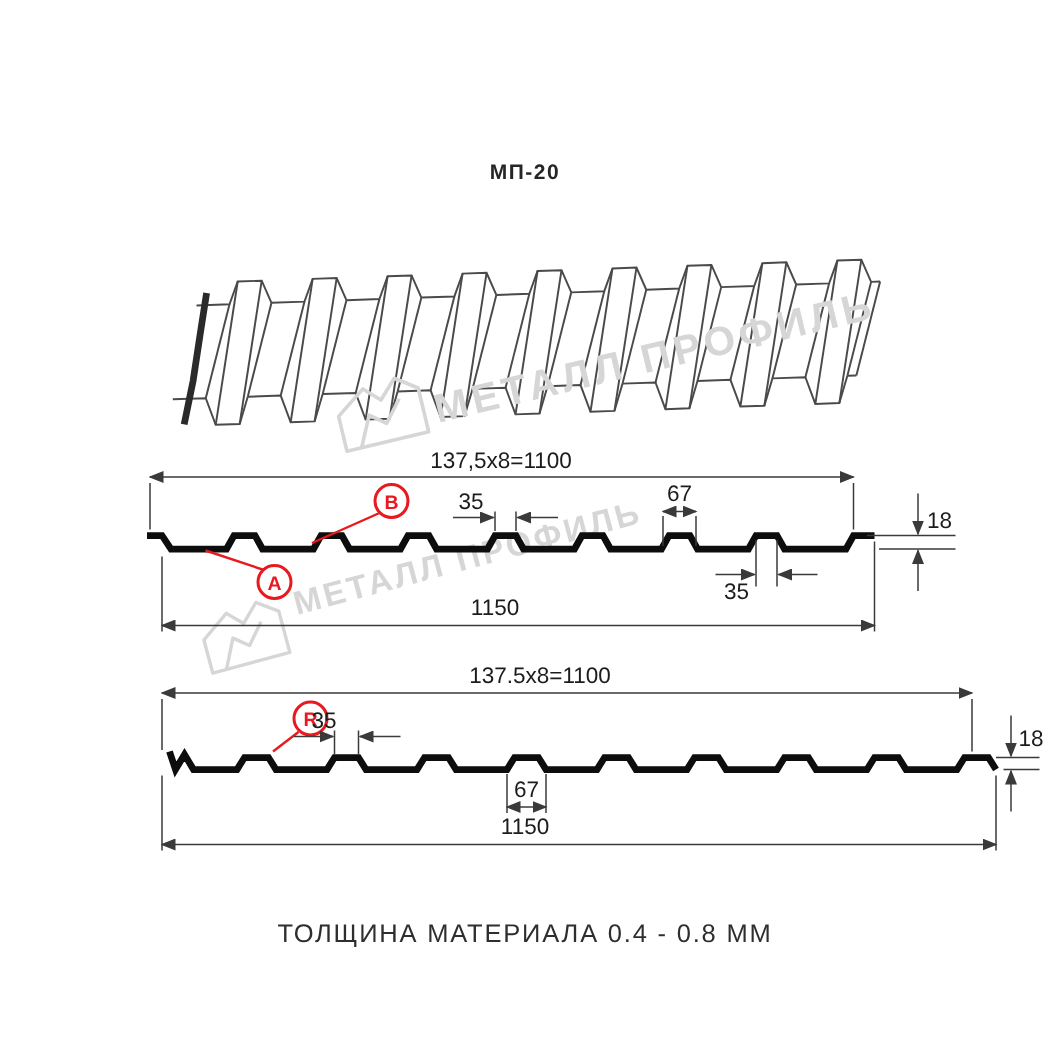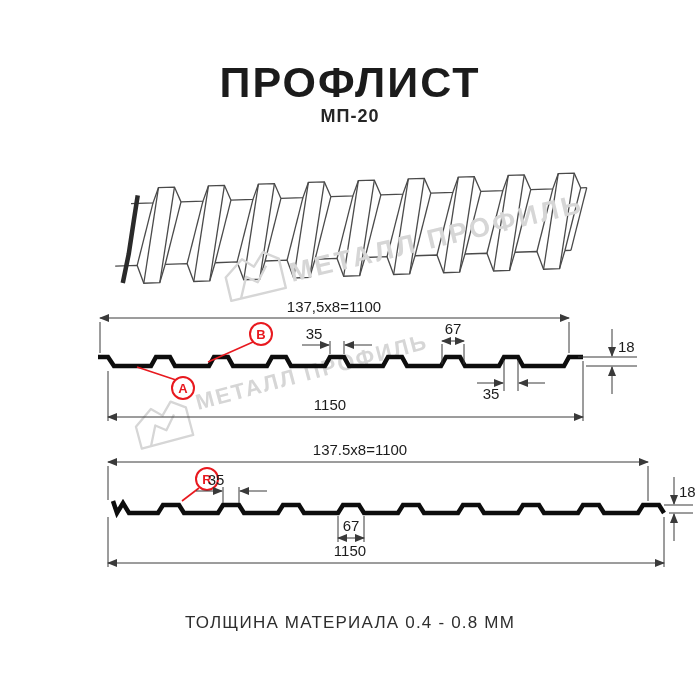--- a/index.html
+++ b/index.html
@@ -6,38 +6,37 @@
   .page{
     position:relative;width:700px;height:700px;background:#ffffff;overflow:hidden;
     font-family:"Liberation Sans", sans-serif;
   }
   .title{
     position:absolute;top:58px;left:0;width:700px;text-align:center;
     font-size:43px;font-weight:800;letter-spacing:2px;color:#1b1b1b;
   }
   .subtitle{
     position:absolute;top:106px;left:0;width:700px;text-align:center;
-    font-size:18px;font-weight:600;letter-spacing:1px;color:#262626;
+    font-size:14px;font-weight:600;letter-spacing:1px;color:#262626;
   }
   .footer-note{
     position:absolute;top:613px;left:0;width:700px;text-align:center;
     font-size:17px;font-weight:400;letter-spacing:1.2px;color:#2e2e2e;
   }
   svg{position:absolute;top:0;left:0;}
   .dim-text{font-size:15px;fill:#1c1c1c;}
   .red-letter{font-size:13px;font-weight:bold;fill:#e8191f;}
   .wm-text{font-size:27px;font-weight:bold;fill:#d6d6d6;letter-spacing:3px;}
   .wm-text-sm{font-size:22px;font-weight:bold;fill:#d6d6d6;letter-spacing:2px;}
 </style>
 </head>
 <body>
 
 <div class="page">
 
-  <div class="title">ПРОФЛИСТ</div>
   <div class="subtitle">МП-20</div>
 
   <svg width="700" height="700" viewBox="0 0 700 700">
     <defs>
       <marker id="arr" viewBox="0 0 10 8" refX="9" refY="4" markerWidth="10" markerHeight="8" orient="auto-start-reverse">
         <path d="M0,0 L10,4 L0,8 Z" fill="#3a3a3a"></path>
       </marker>
       <g id="rib3d" stroke="#4a4a4a" stroke-width="1.3" fill="none">
         <path d="M-36,258 L-14,258 L-8,276 L8,276 L14,258"></path>
         <path d="M-18,196 L4,196 L10,181 L26,181 L32,196"></path>

